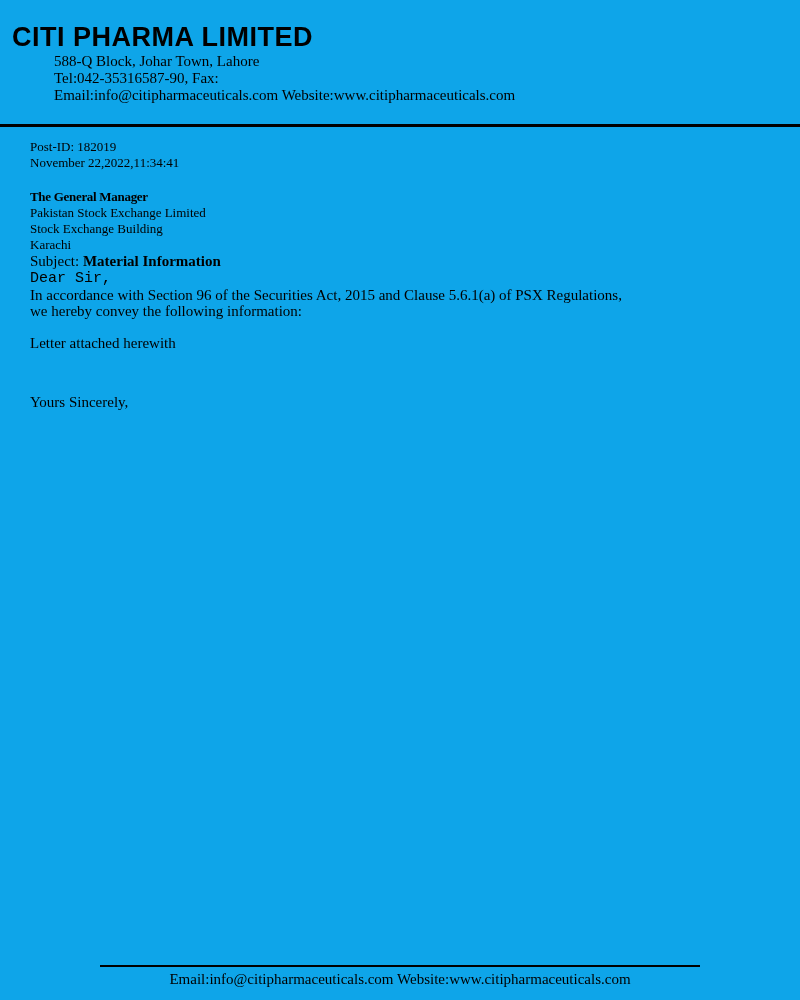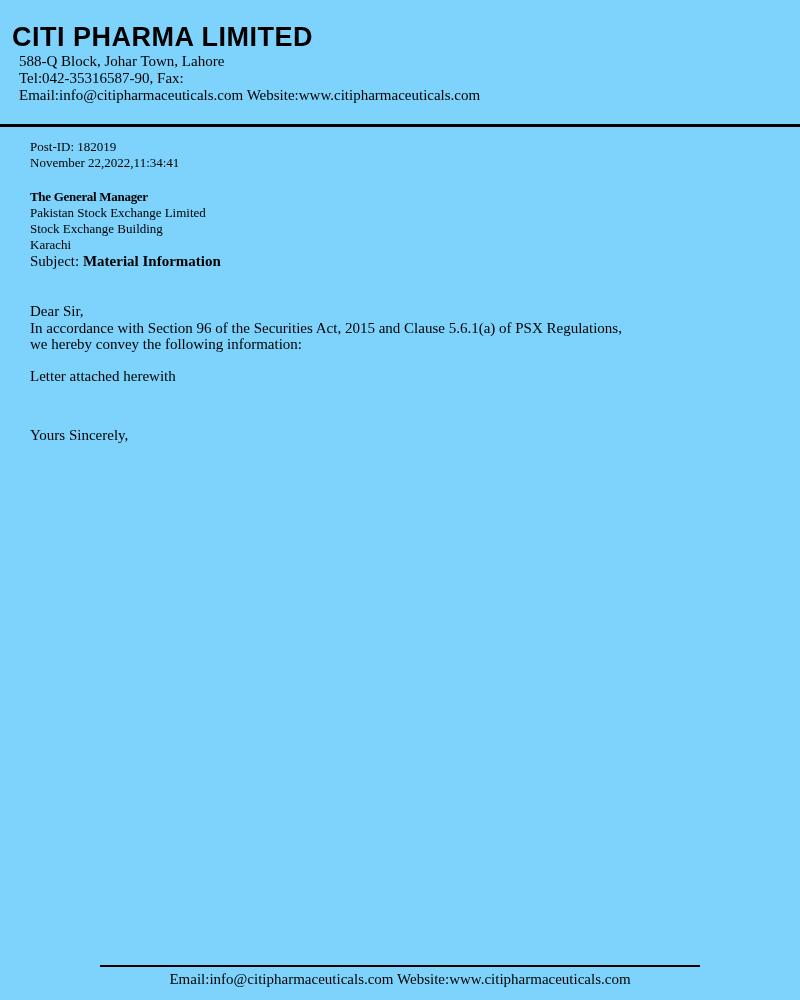--- a/index.html
+++ b/index.html
@@ -1,51 +1,52 @@
 <!DOCTYPE html>
 <html><head>
 <meta charset="utf-8">
 <style>
   * { margin: 0; padding: 0; box-sizing: border-box; }
   html, body { background: #ffffff; }
   .page {
     width: 800px;
     height: 1000px;
     position: relative;
-    background: #7dd3fc;
+    background: #0ea5e9;
     color: #000000;
     font-family: "Liberation Serif", serif;
     overflow: hidden;
   }
   .header { padding: 22px 0 0 12px; }
   .company-name {
     font-family: "Liberation Sans", sans-serif;
     font-weight: bold;
     font-size: 27px;
     letter-spacing: 0.5px;
     line-height: 31px;
   }
   .header-line {
     font-size: 15px;
     line-height: 17px;
     padding-left: 7px;
+    margin-left: 35px;
   }
   .header-rule {
     width: 100%;
     height: 3px;
     background: #000000;
     margin-top: 20px;
   }
   .body-content { padding-left: 30px; padding-top: 12px; }
   .meta-line { font-size: 13px; line-height: 15.5px; }
   .recipient { margin-top: 19px; font-size: 13px; line-height: 16px; }
   .recipient-title { font-weight: bold; letter-spacing: -0.3px; }
   .subject-line { font-size: 15px; line-height: 17px; }
   .subject-value { font-weight: bold; }
-  .salutation { margin-top: 33px; font-size: 15px; line-height: 17px; }
+  .salutation { font-size: 15px; line-height: 17px; font-family: Liberation Mono, monospace; }
   .paragraph { font-size: 15px; line-height: 16px; max-width: 680px; }
   .attachment { margin-top: 16px; font-size: 15px; line-height: 17px; }
   .closing { margin-top: 42px; font-size: 15px; line-height: 17px; }
   .footer {
     position: absolute;
     top: 965px;
     left: 0;
     right: 0;
     text-align: center;
   }

